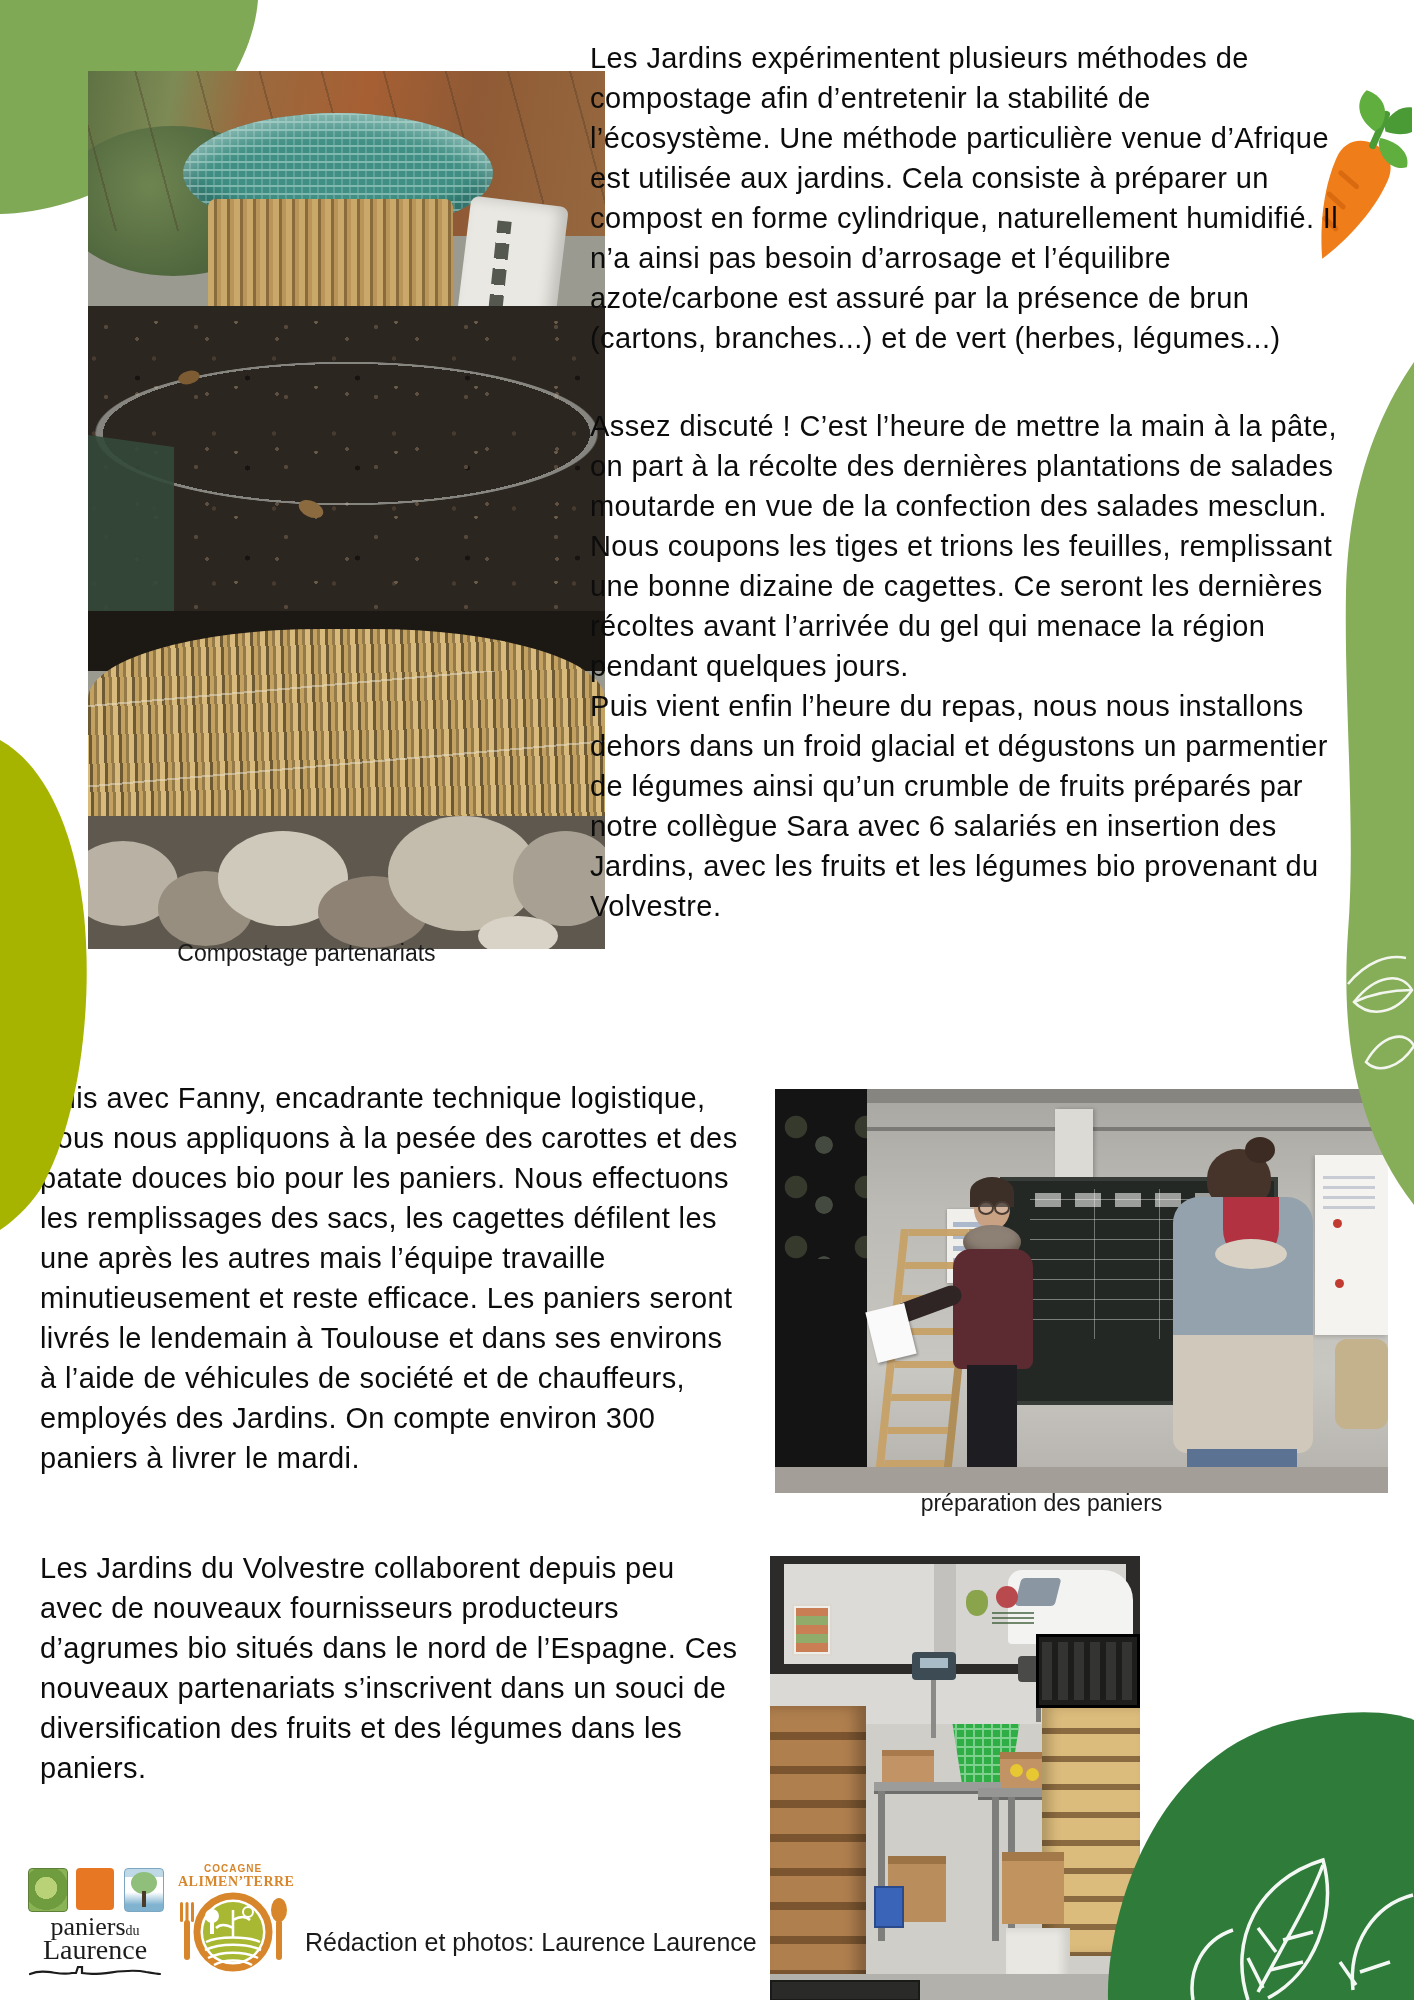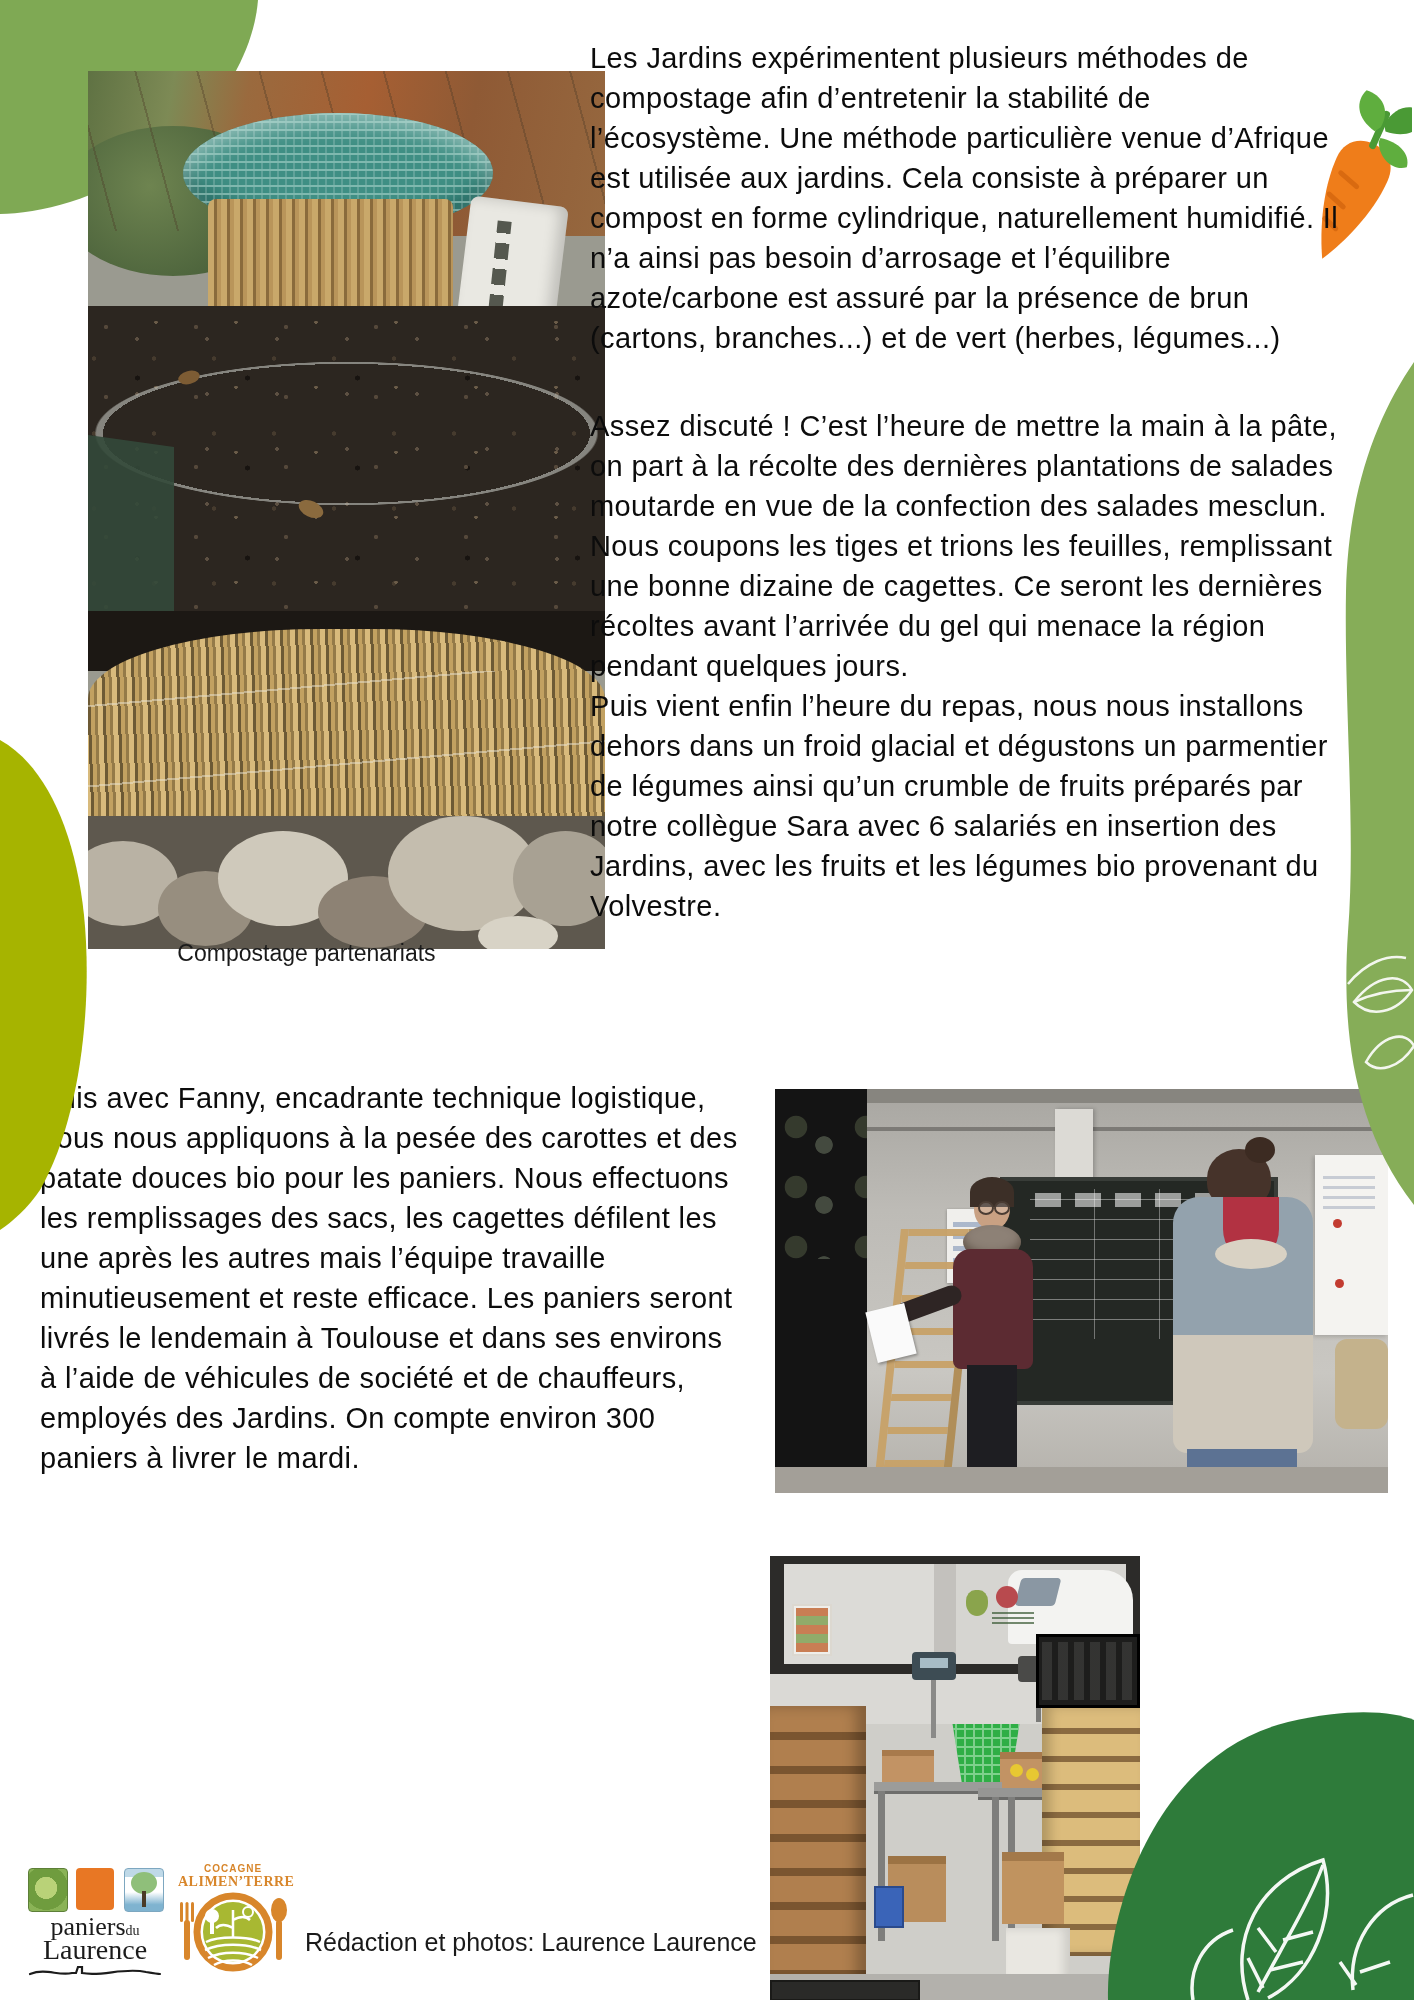--- a/index.html
+++ b/index.html
@@ -225,20 +225,21 @@
   </figure>
   <div class="abs caption" style="left:48px;top:940px;width:517px;">Compostage partenariats</div>
 
   <div class="abs" style="left:590px;top:38px;width:750px;">
     <p class="bodytext" style="margin:0;">Les Jardins expérimentent plusieurs méthodes de compostage afin d’entretenir la stabilité de l’écosystème. Une méthode particulière venue d’Afrique est utilisée aux jardins. Cela consiste à préparer un compost en forme cylindrique, naturellement humidifié. Il n’a ainsi pas besoin d’arrosage et l’équilibre azote/carbone est assuré par la présence de brun (cartons, branches...) et de vert (herbes, légumes...)</p>
     <p class="bodytext" style="margin:48px 0 0 0;">Assez discuté ! C’est l’heure de mettre la main à la pâte, on part à la récolte des dernières plantations de salades moutarde en vue de la confection des salades mesclun. Nous coupons les tiges et trions les feuilles, remplissant une bonne dizaine de cagettes. Ce seront les dernières récoltes avant l’arrivée du gel qui menace la région pendant quelques jours.</p>
     <p class="bodytext" style="margin:0;">Puis vient enfin l’heure du repas, nous nous installons dehors dans un froid glacial et dégustons un parmentier de légumes ainsi qu’un crumble de fruits préparés par notre collègue Sara avec 6 salariés en insertion des Jardins, avec les fruits et les légumes bio provenant du Volvestre.</p>
   </div>
 
   <p class="abs bodytext" style="left:40px;top:1078px;width:700px;margin:0;">Puis avec Fanny, encadrante technique logistique, nous nous appliquons à la pesée des carottes et des patate douces bio pour les paniers. Nous effectuons les remplissages des sacs, les cagettes défilent les une après les autres mais l’équipe travaille minutieusement et reste efficace. Les paniers seront livrés le lendemain à Toulouse et dans ses environs à l’aide de véhicules de société et de chauffeurs, employés des Jardins. On compte environ 300 paniers à livrer le mardi.</p>
+  <p class="abs bodytext" style="left:40px;top:1548px;width:700px;margin:0;">Les Jardins du Volvestre collaborent depuis peu avec de nouveaux fournisseurs producteurs d’agrumes bio situés dans le nord de l’Espagne. Ces nouveaux partenariats s’inscrivent dans un souci de diversification des fruits et des légumes dans les paniers.</p>
 
   <figure class="photo" id="photo2">
     <div class="p2-wall"></div>
     <div class="p2-ceil"></div>
     <div class="p2-pipe"></div>
     <div class="p2-pillar"></div>
     <div class="p2-poster"></div>
     <div class="p2-posterink"></div>
     <div class="p2-board"></div>
     <div class="p2-chalk"></div>
@@ -262,20 +263,21 @@
     <div class="p2-rhair"></div>
     <div class="p2-rbun"></div>
     <div class="p2-rjacket"></div>
     <div class="p2-rhood"></div>
     <div class="p2-rhoodtrim"></div>
     <div class="p2-rlower"></div>
     <div class="p2-rjeans"></div>
     <div class="p2-bag"></div>
     <div class="p2-floor"></div>
   </figure>
+  <div class="abs caption" style="left:735px;top:1490px;width:613px;">préparation des paniers</div>
 
   <figure class="photo" id="photo3">
     <div class="p3-bg"></div>
     <div class="p3-winband"></div>
     <div class="p3-pane1"></div>
     <div class="p3-pane2"></div>
     <div class="p3-van"></div>
     <div class="p3-vanwin"></div>
     <div class="p3-pillar3"></div>
     <div class="p3-decal1"></div>

